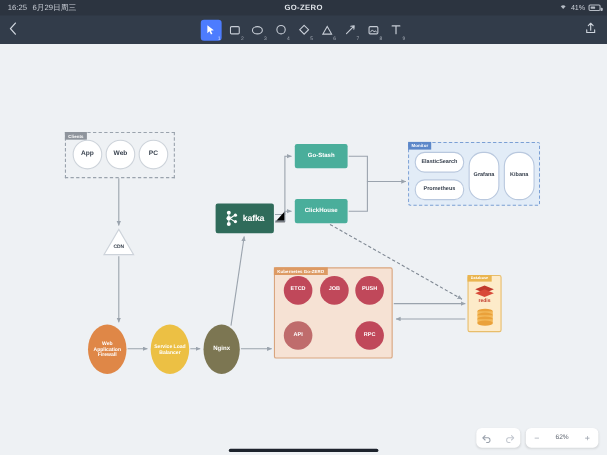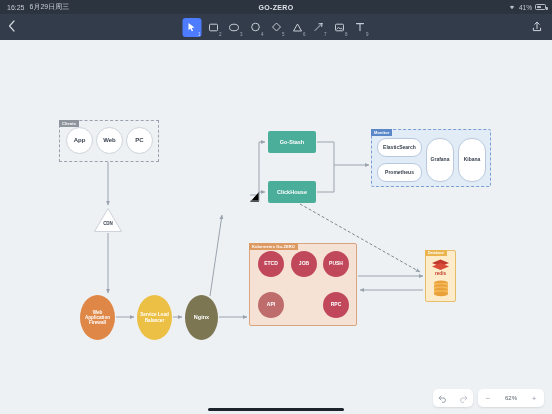--- a/index.html
+++ b/index.html
@@ -291,20 +291,32 @@
     <div class="node" id="n-waf">
       <span>Web Application Firewall</span>
     </div>
     <div class="node" id="n-slb">
       <span>Service Load Balancer</span>
     </div>
     <div class="node" id="n-nginx">
       <span>Nginx</span>
     </div>
 
+    <div class="node" id="n-kafka">
+      <svg width="13" height="15" viewBox="0 0 13 15">
+        <circle cx="3" cy="2.4" r="1.8" fill="#fff"></circle>
+        <circle cx="3" cy="7.5" r="2.1" fill="#fff"></circle>
+        <circle cx="3" cy="12.6" r="1.8" fill="#fff"></circle>
+        <path d="M3 4.2 L3 5.6 M3 9.5 L3 11" stroke="#fff" stroke-width="1"></path>
+        <circle cx="9" cy="4.6" r="1.5" fill="#fff"></circle>
+        <circle cx="9" cy="10.4" r="1.5" fill="#fff"></circle>
+        <path d="M5 7 L7.6 5.2 M5 8.2 L7.6 9.9" stroke="#fff" stroke-width="1"></path>
+      </svg>
+      <span class="ktext">kafka</span>
+    </div>
 
     <div class="node" id="n-gostash">
       <span>Go-Stash</span>
     </div>
     <div class="node" id="n-click">
       <span>ClickHouse</span>
     </div>
 
     <div class="group" id="g-monitor">
       <span class="group-label">Monitor</span>

